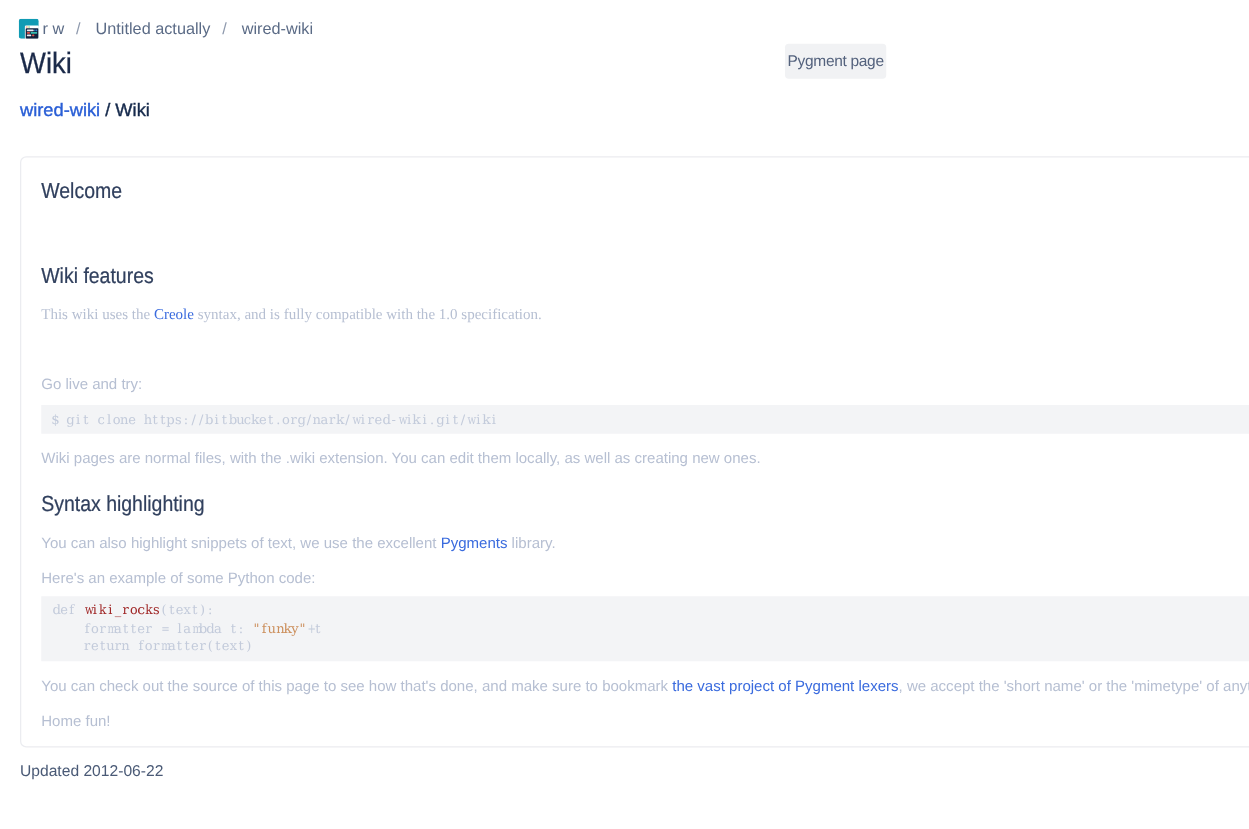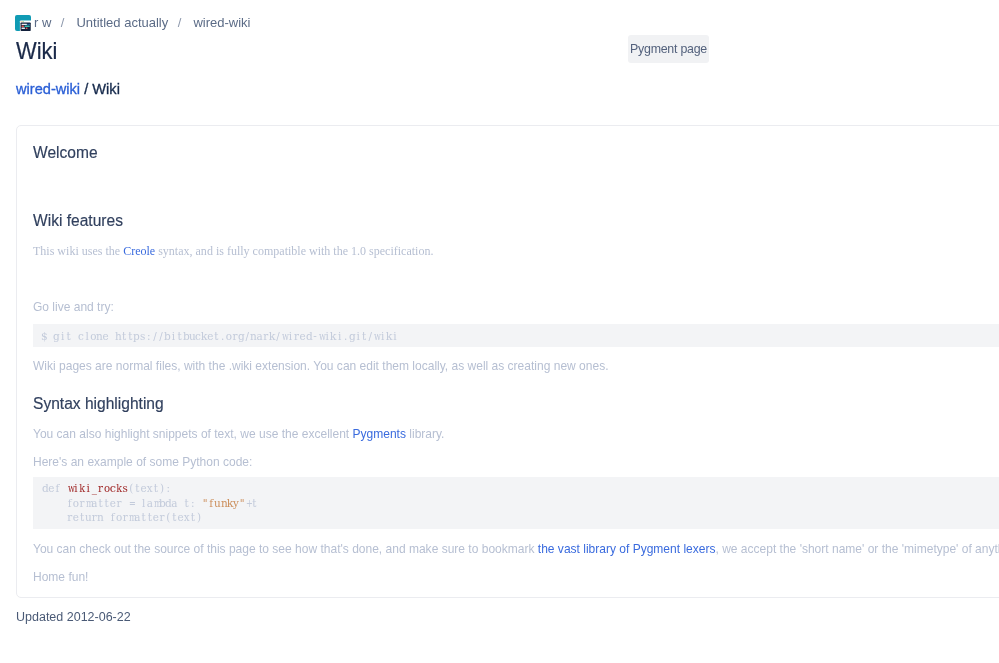--- a/index.html
+++ b/index.html
@@ -121,19 +121,19 @@
       <div class="codebox cb-clone"><span class="cline"><span class="tok-pl"><span class="ch"><i style="transform: scaleX(1.023);">$</i></span><span class="ch"><i>&nbsp;</i></span><span class="ch"><i style="transform: scaleX(1.018);">g</i></span><span class="ch"><i>i</i></span><span class="ch"><i>t</i></span><span class="ch"><i>&nbsp;</i></span><span class="ch"><i>c</i></span><span class="ch"><i>l</i></span><span class="ch"><i>o</i></span><span class="ch"><i style="transform: scaleX(1.011);">n</i></span><span class="ch"><i>e</i></span><span class="ch"><i>&nbsp;</i></span><span class="ch"><i style="transform: scaleX(1.011);">h</i></span><span class="ch"><i>t</i></span><span class="ch"><i>t</i></span><span class="ch"><i style="transform: scaleX(1.018);">p</i></span><span class="ch"><i>s</i></span><span class="ch"><i>:</i></span><span class="ch"><i>/</i></span><span class="ch"><i>/</i></span><span class="ch"><i style="transform: scaleX(1.018);">b</i></span><span class="ch"><i>i</i></span><span class="ch"><i>t</i></span><span class="ch"><i style="transform: scaleX(1.018);">b</i></span><span class="ch"><i style="transform: scaleX(1.011);">u</i></span><span class="ch"><i>c</i></span><span class="ch"><i style="transform: scaleX(1.076);">k</i></span><span class="ch"><i>e</i></span><span class="ch"><i>t</i></span><span class="ch"><i>.</i></span><span class="ch"><i>o</i></span><span class="ch"><i>r</i></span><span class="ch"><i style="transform: scaleX(1.018);">g</i></span><span class="ch"><i>/</i></span><span class="ch"><i style="transform: scaleX(1.011);">n</i></span><span class="ch"><i>a</i></span><span class="ch"><i>r</i></span><span class="ch"><i style="transform: scaleX(1.076);">k</i></span><span class="ch"><i>/</i></span><span class="ch"><i style="transform: scaleX(0.78);">w</i></span><span class="ch"><i>i</i></span><span class="ch"><i>r</i></span><span class="ch"><i>e</i></span><span class="ch"><i style="transform: scaleX(1.018);">d</i></span><span class="ch"><i>-</i></span><span class="ch"><i style="transform: scaleX(0.78);">w</i></span><span class="ch"><i>i</i></span><span class="ch"><i style="transform: scaleX(1.076);">k</i></span><span class="ch"><i>i</i></span><span class="ch"><i>.</i></span><span class="ch"><i style="transform: scaleX(1.018);">g</i></span><span class="ch"><i>i</i></span><span class="ch"><i>t</i></span><span class="ch"><i>/</i></span><span class="ch"><i style="transform: scaleX(0.78);">w</i></span><span class="ch"><i>i</i></span><span class="ch"><i style="transform: scaleX(1.076);">k</i></span><span class="ch"><i>i</i></span></span></span></div>
 
       <p class="p p-f4">Wiki pages are normal files, with the .wiki extension. You can edit them locally, as well as creating new ones.</p>
 
       <h2 class="h2 h-syntax">Syntax highlighting</h2>
       <p class="p p-s1"><span>You can also highlight snippets of text, we use the excellent </span><a href="#">Pygments</a><span> library.</span></p>
       <p class="p p-s2">Here's an example of some Python code:</p>
 
       <div class="codebox cb-python"><span class="cline"><span class="tok-kw"><span class="ch"><i style="transform: scaleX(1.018);">d</i></span><span class="ch"><i>e</i></span><span class="ch"><i>f</i></span><span class="ch"><i>&nbsp;</i></span></span><span class="tok-fn"><span class="ch"><i style="transform: scaleX(0.78);">w</i></span><span class="ch"><i>i</i></span><span class="ch"><i style="transform: scaleX(0.941);">k</i></span><span class="ch"><i>i</i></span><span class="ch"><i>_</i></span><span class="ch"><i>r</i></span><span class="ch"><i style="transform: scaleX(0.977);">o</i></span><span class="ch"><i style="transform: scaleX(1.071);">c</i></span><span class="ch"><i style="transform: scaleX(0.941);">k</i></span><span class="ch"><i>s</i></span></span><span class="tok-pl"><span class="ch"><i>(</i></span><span class="ch"><i>t</i></span><span class="ch"><i>e</i></span><span class="ch"><i>x</i></span><span class="ch"><i>t</i></span><span class="ch"><i>)</i></span><span class="ch"><i>:</i></span></span></span><span class="cline"><span class="tok-pl"><span class="ch"><i>&nbsp;</i></span><span class="ch"><i>&nbsp;</i></span><span class="ch"><i>&nbsp;</i></span><span class="ch"><i>&nbsp;</i></span><span class="ch"><i>f</i></span><span class="ch"><i>o</i></span><span class="ch"><i>r</i></span><span class="ch"><i style="transform: scaleX(0.78);">m</i></span><span class="ch"><i>a</i></span><span class="ch"><i>t</i></span><span class="ch"><i>t</i></span><span class="ch"><i>e</i></span><span class="ch"><i>r</i></span><span class="ch"><i>&nbsp;</i></span><span class="ch"><i style="transform: scaleX(0.78);">=</i></span><span class="ch"><i>&nbsp;</i></span><span class="ch"><i>l</i></span><span class="ch"><i>a</i></span><span class="ch"><i style="transform: scaleX(0.78);">m</i></span><span class="ch"><i style="transform: scaleX(1.018);">b</i></span><span class="ch"><i style="transform: scaleX(1.018);">d</i></span><span class="ch"><i>a</i></span><span class="ch"><i>&nbsp;</i></span><span class="ch"><i>t</i></span><span class="ch"><i>:</i></span><span class="ch"><i>&nbsp;</i></span></span><span class="tok-str"><span class="ch"><i>"</i></span><span class="ch"><i>f</i></span><span class="ch"><i style="transform: scaleX(1.011);">u</i></span><span class="ch"><i style="transform: scaleX(1.011);">n</i></span><span class="ch"><i style="transform: scaleX(1.076);">k</i></span><span class="ch"><i>y</i></span><span class="ch"><i>"</i></span></span><span class="tok-pl"><span class="ch"><i style="transform: scaleX(0.78);">+</i></span><span class="ch"><i>t</i></span></span></span><span class="cline"><span class="tok-pl"><span class="ch"><i>&nbsp;</i></span><span class="ch"><i>&nbsp;</i></span><span class="ch"><i>&nbsp;</i></span><span class="ch"><i>&nbsp;</i></span><span class="ch"><i>r</i></span><span class="ch"><i>e</i></span><span class="ch"><i>t</i></span><span class="ch"><i style="transform: scaleX(1.011);">u</i></span><span class="ch"><i>r</i></span><span class="ch"><i style="transform: scaleX(1.011);">n</i></span><span class="ch"><i>&nbsp;</i></span><span class="ch"><i>f</i></span><span class="ch"><i>o</i></span><span class="ch"><i>r</i></span><span class="ch"><i style="transform: scaleX(0.78);">m</i></span><span class="ch"><i>a</i></span><span class="ch"><i>t</i></span><span class="ch"><i>t</i></span><span class="ch"><i>e</i></span><span class="ch"><i>r</i></span><span class="ch"><i>(</i></span><span class="ch"><i>t</i></span><span class="ch"><i>e</i></span><span class="ch"><i>x</i></span><span class="ch"><i>t</i></span><span class="ch"><i>)</i></span></span></span></div>
 
-      <p class="p p-outro"><span>You can check out the source of this page to see how that's done, and make sure to bookmark </span><a href="#">the vast library of Pygment lexers</a><span>, we accept the 'short name' or the 'mimetype' of anything pygments supports.</span></p>
+      <p class="p p-outro"><span>You can check out the source of this page to see how that's done, and make sure to bookmark </span><a href="#">the vast project of Pygment lexers</a><span>, we accept the 'short name' or the 'mimetype' of anything pygments supports.</span></p>
       <p class="p p-fun">Home fun!</p>
     </div>
   </div>
 
   <div class="footer">Updated 2012-06-22</div>
 </div>
 
 </body></html>

